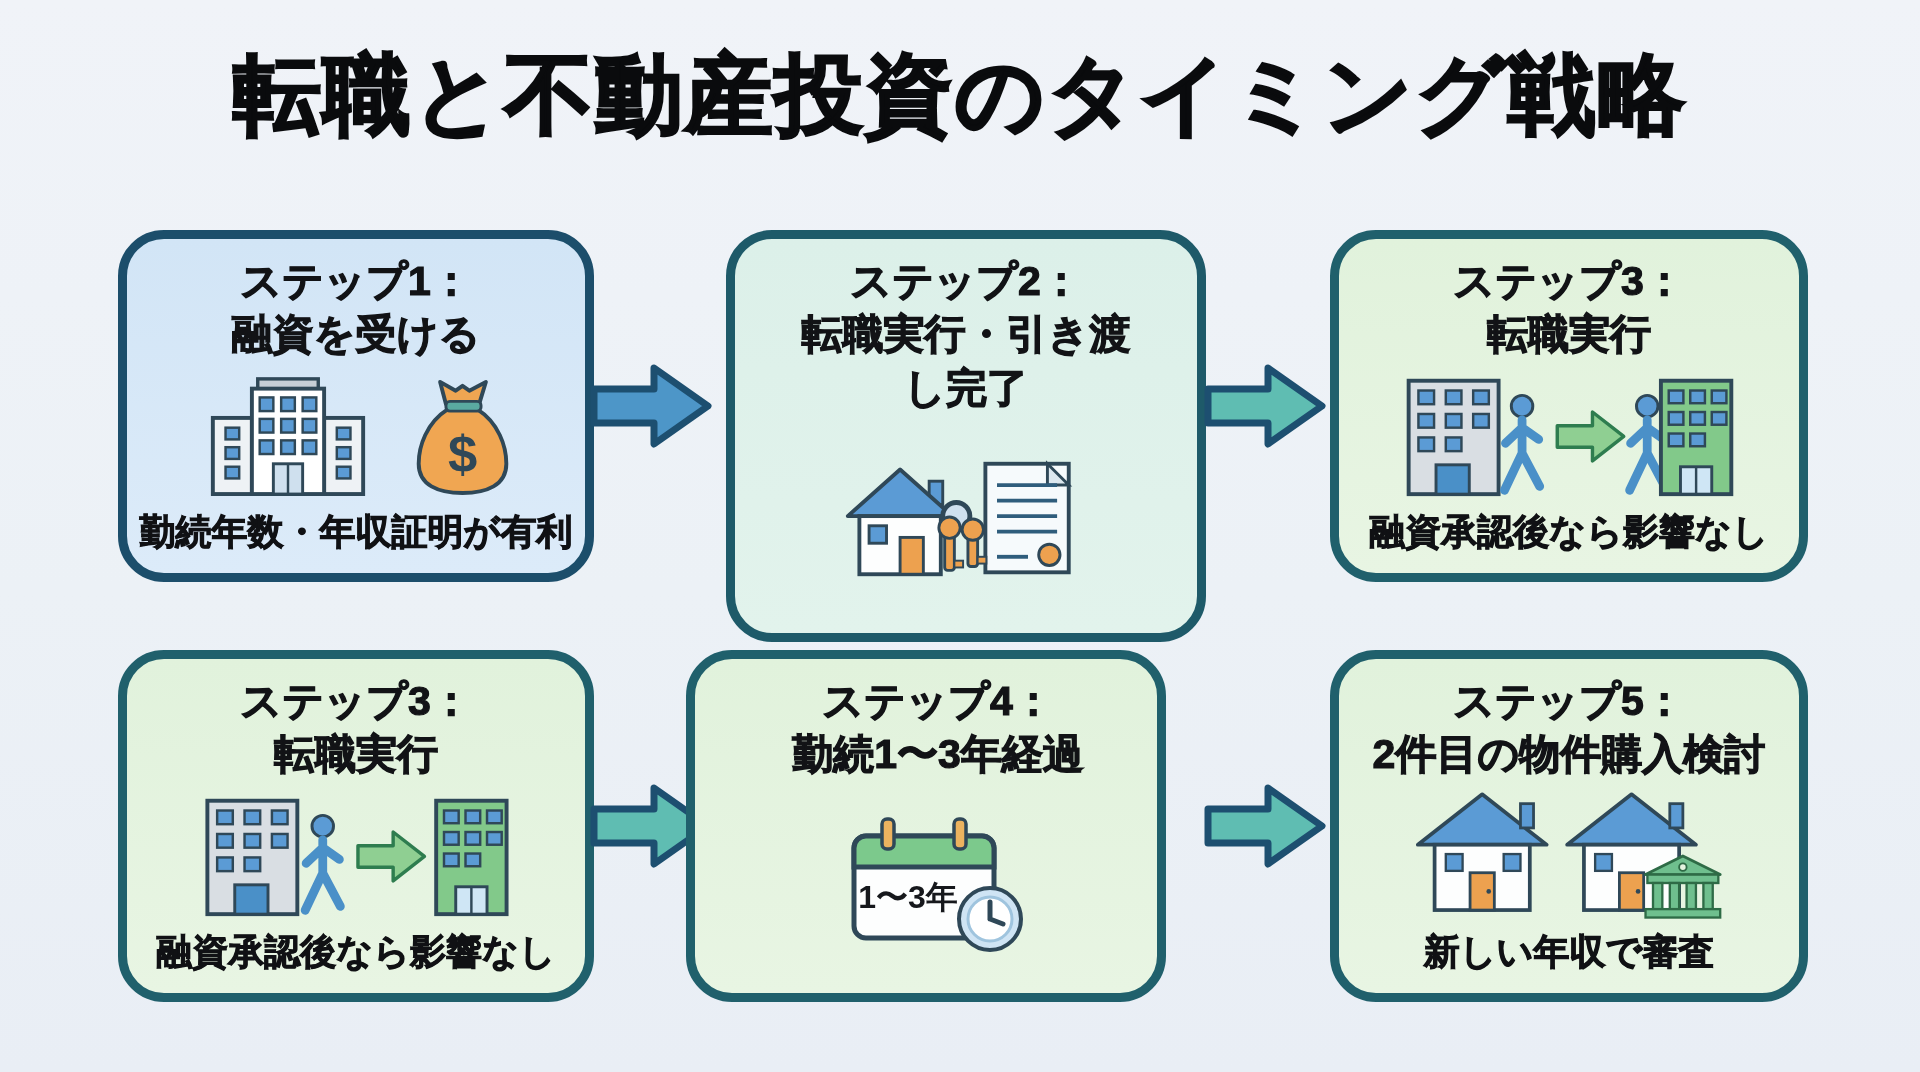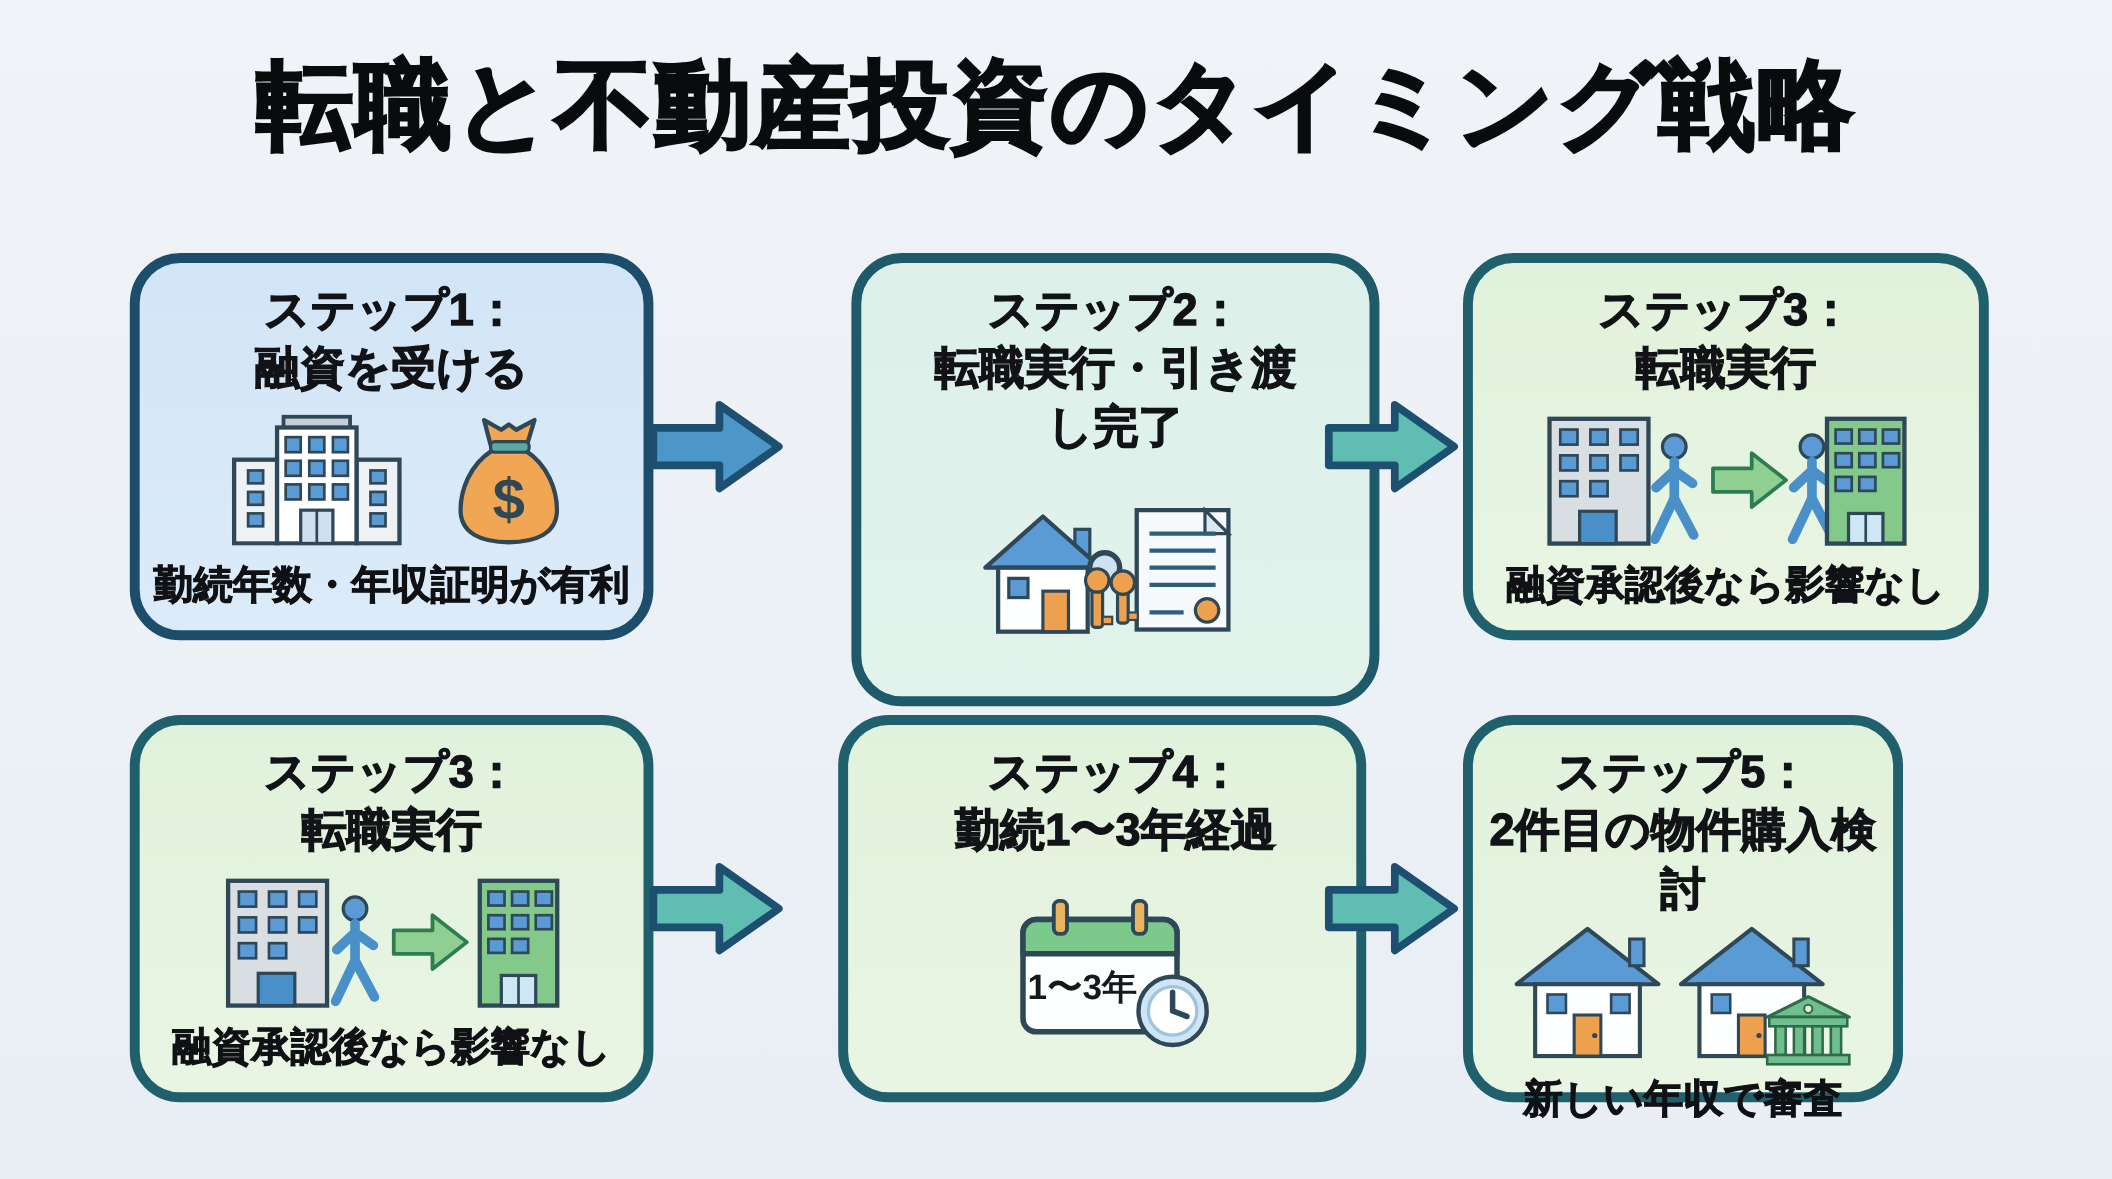--- a/index.html
+++ b/index.html
@@ -91,21 +91,21 @@
         <text x="57" y="100" text-anchor="middle" font-size="54" font-weight="bold" fill="#2f4858">$</text>
       </svg>
     </div>
     <div class="caption">勤続年数・年収証明が有利</div>
   </div>
 
   <svg class="arrow" style="left:588px;top:362px;" width="124" height="88" viewBox="0 0 124 88">
     <polygon points="6,27 66,27 66,6 120,44 66,82 66,61 6,61" fill="#4d96c8"></polygon>
   </svg>
 
-  <div class="box mint" style="left:726px;top:230px;width:480px;height:412px;margin-left:48px;">
+  <div class="box mint" style="left:726px;top:230px;width:480px;height:412px;">
     <div class="heading">
       <span>ステップ2：</span>
       <span>転職実行・引き渡</span>
       <span>し完了</span>
     </div>
     <div class="icons" style="margin-bottom:10px;">
       <svg width="258" height="126" viewBox="0 0 260 130">
         <rect x="150" y="8" width="86" height="112" fill="#f6fafc" stroke="#2f4858" stroke-width="4"></rect>
         <polygon points="214,8 236,30 214,30" fill="#dde8ef" stroke="#2f4858" stroke-width="3"></polygon>
         <line x1="162" y1="30" x2="224" y2="30" stroke="#2f5d7c" stroke-width="4"></line>
@@ -205,21 +205,21 @@
         <line x1="276" y1="100" x2="276" y2="128" stroke="#2f4858" stroke-width="2.5"></line>
       </svg>
     </div>
     <div class="caption">融資承認後なら影響なし</div>
   </div>
 
   <svg class="arrow" style="left:588px;top:782px;" width="124" height="88" viewBox="0 0 124 88">
     <polygon points="6,27 66,27 66,6 120,44 66,82 66,61 6,61" fill="#5fbdb2"></polygon>
   </svg>
 
-  <div class="box green" style="left:762px;top:650px;width:480px;height:352px;padding-left:24px;">
+  <div class="box green" style="left:686px;top:650px;width:480px;height:352px;padding-left:24px;">
     <div class="heading">
       <span>ステップ4：</span>
       <span>勤続1〜3年経過</span>
     </div>
     <div class="icons" style="margin-bottom:14px;">
       <svg width="200" height="148" viewBox="0 0 200 148">
         <rect x="16" y="30" width="140" height="102" rx="12" fill="#fdfefe" stroke="#2f4858" stroke-width="5"></rect>
         <path d="M28,30 h116 a12,12 0 0 1 12,12 v19 h-140 v-19 a12,12 0 0 1 12,-12 z" fill="#7cc98c" stroke="#2f4858" stroke-width="5"></path>
         <rect x="44" y="13" width="12" height="30" rx="5" fill="#ecb35f" stroke="#2f4858" stroke-width="3.5"></rect>
         <rect x="116" y="13" width="12" height="30" rx="5" fill="#ecb35f" stroke="#2f4858" stroke-width="3.5"></rect>
@@ -228,21 +228,21 @@
         <circle cx="152" cy="113" r="22" fill="#ffffff" stroke="#9fc4de" stroke-width="3"></circle>
         <path d="M152,113 L152,96 M152,113 L165,118" fill="none" stroke="#2f4858" stroke-width="5" stroke-linecap="round"></path>
       </svg>
     </div>
   </div>
 
   <svg class="arrow" style="left:1202px;top:782px;" width="124" height="88" viewBox="0 0 124 88">
     <polygon points="6,27 66,27 66,6 120,44 66,82 66,61 6,61" fill="#5fbdb2"></polygon>
   </svg>
 
-  <div class="box green" style="left:1330px;top:650px;width:400px;height:352px;">
+  <div class="box green" style="left:1330px;top:650px;width:478px;height:352px;">
     <div class="heading">
       <span>ステップ5：</span>
       <span>2件目の物件購入検討</span>
     </div>
     <div class="icons">
       <svg width="340" height="140" viewBox="0 0 340 150">
         <polygon points="8,64 77,10 146,64" fill="#5b9bd5" stroke="#2f4858" stroke-width="4" stroke-linejoin="round"></polygon>
         <rect x="26" y="64" width="102" height="70" fill="#fdfefe" stroke="#2f4858" stroke-width="4"></rect>
         <rect x="38" y="74" width="18" height="18" fill="#5b9bd5" stroke="#2f4858" stroke-width="2.5"></rect>
         <rect x="100" y="74" width="18" height="18" fill="#5b9bd5" stroke="#2f4858" stroke-width="2.5"></rect>

